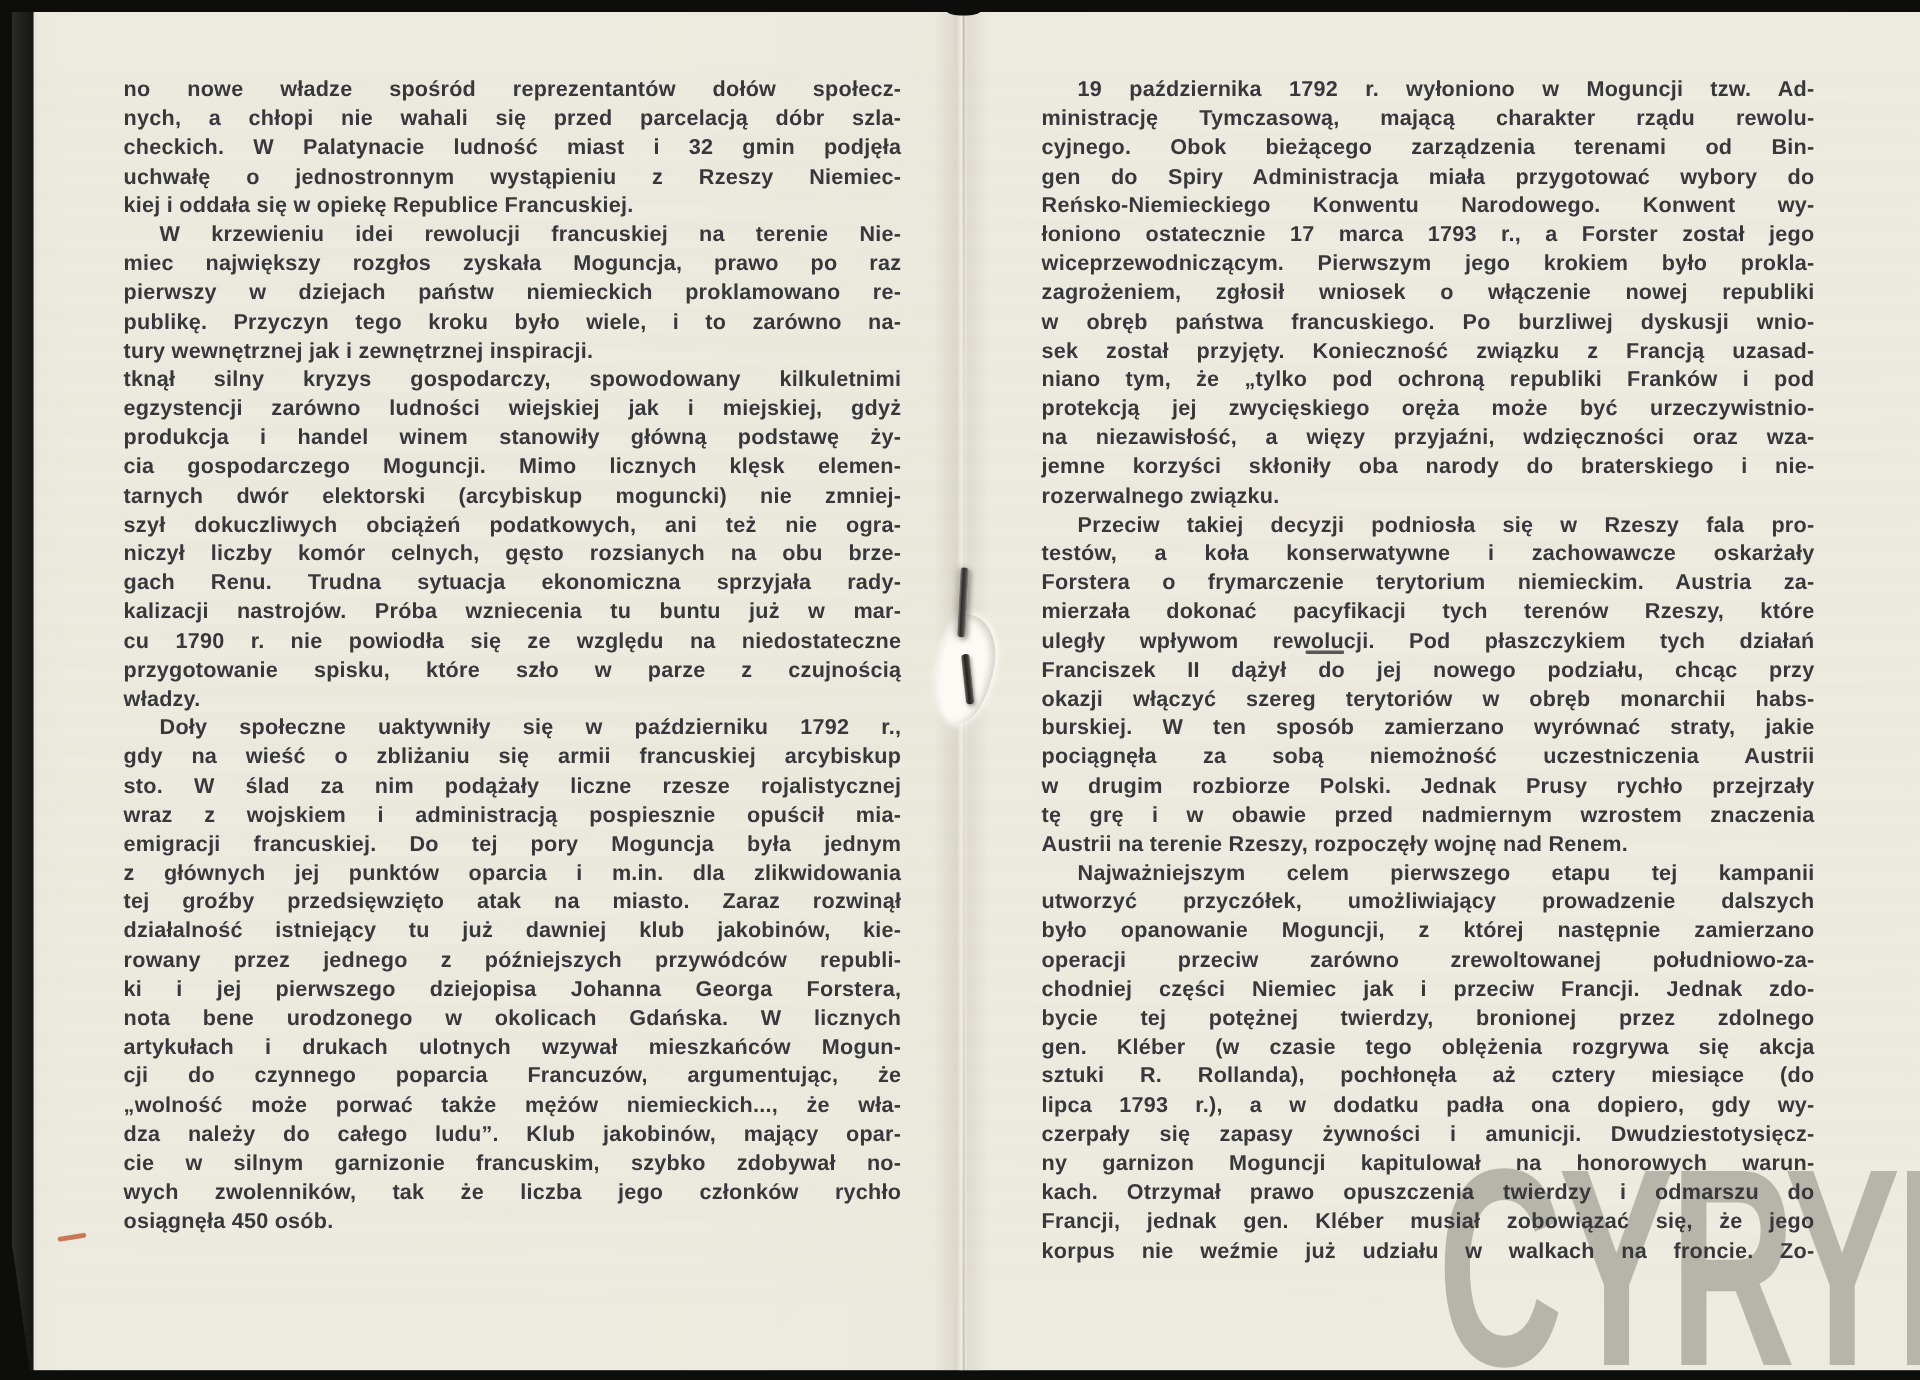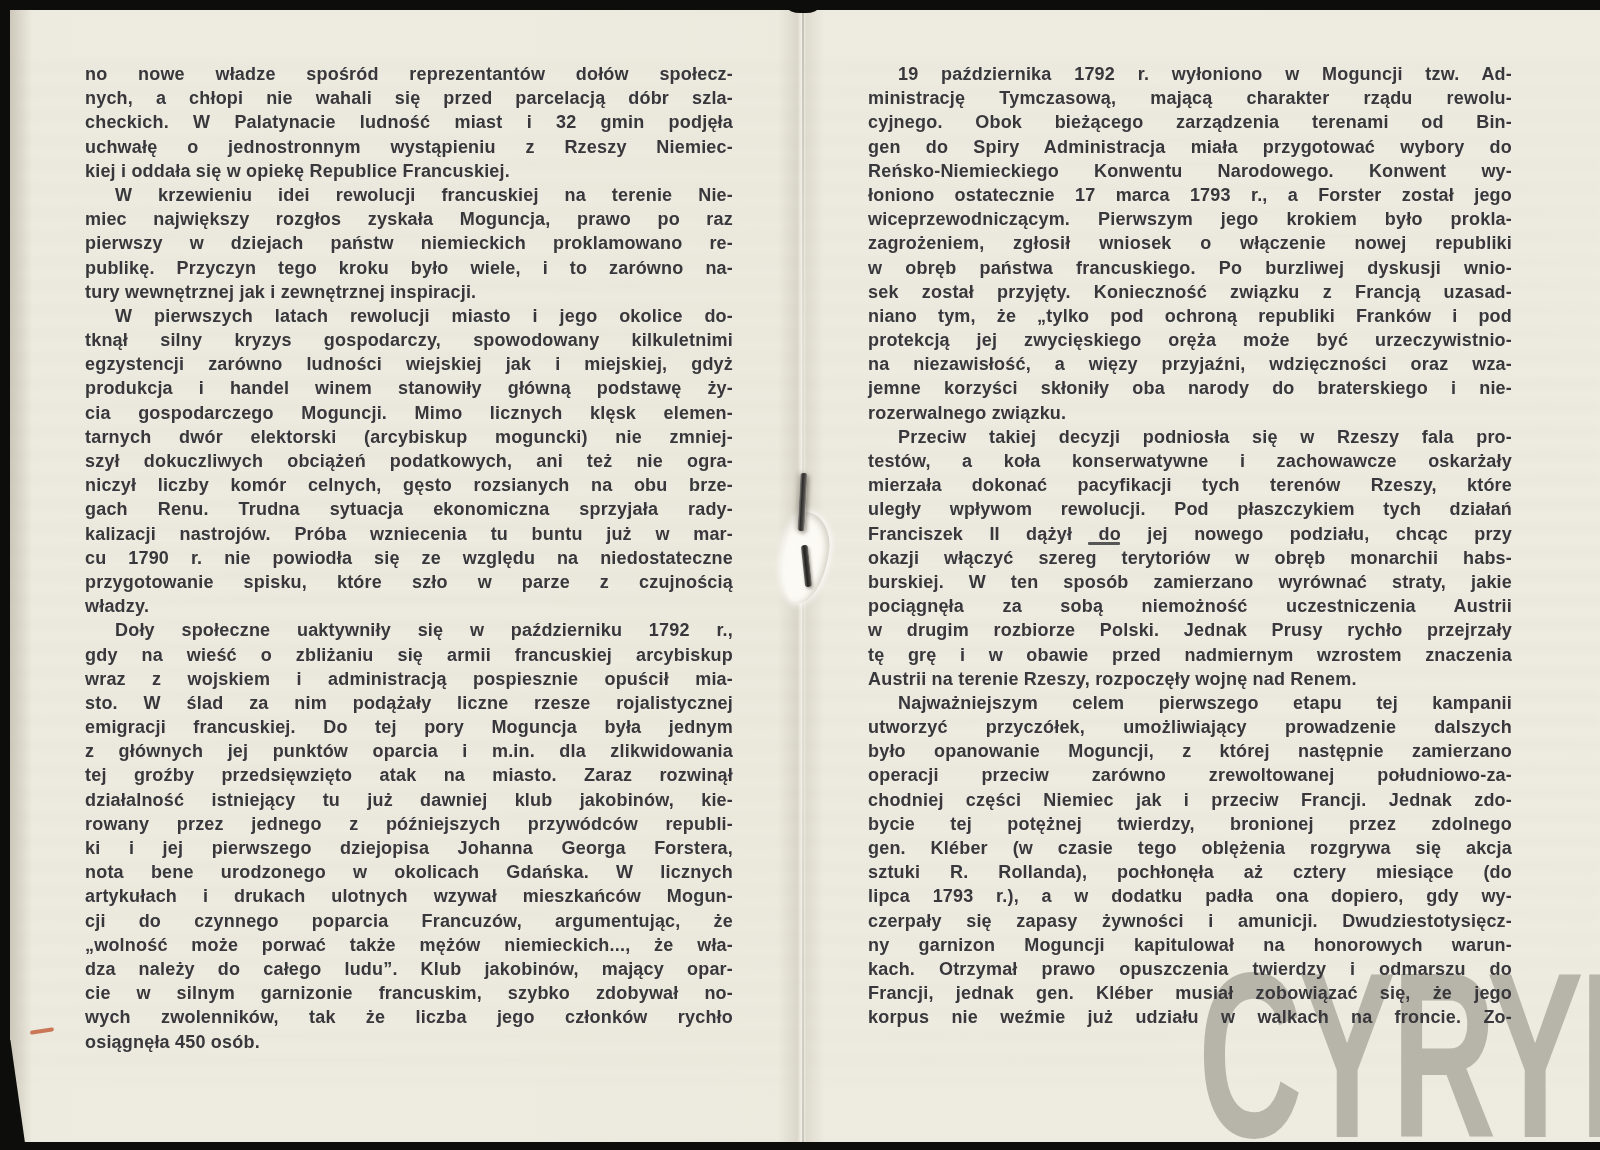--- a/index.html
+++ b/index.html
@@ -10,21 +10,21 @@
     position:relative;
     font-family:"Liberation Sans",sans-serif;
   }
   .scan{position:absolute;inset:0;}
   
   .page{
     position:absolute;top:10px;height:1132px;
     background:#edeadf;
     overflow:hidden;
   }
-  .page-left{left:10px;width:790px;background:linear-gradient(90deg,#e8e4d7 0px,#edeadf 30px,#eeebe0 60%,#e9e6d9 98%);}
+  .page-left{left:28px;width:790px;background:linear-gradient(90deg,#e8e4d7 0px,#edeadf 30px,#eeebe0 60%,#e9e6d9 98%);}
   .page-right{left:800px;width:800px;background:linear-gradient(90deg,#e7e3d6 0px,#eeebe1 26px,#f0ede3 55%,#efece2 100%);}
   
   .bleed{
     position:absolute;left:0;top:52px;right:0;height:1020px;
     background:repeating-linear-gradient(180deg,
       rgba(160,152,132,0.10) 0px, rgba(160,152,132,0.10) 11px,
       rgba(0,0,0,0) 11px, rgba(0,0,0,0) 24.2px);
     filter:blur(3px);
     z-index:0;
   }
@@ -134,37 +134,36 @@
         <div class="line">no nowe władze spośród reprezentantów dołów społecz-</div>
         <div class="line">nych, a chłopi nie wahali się przed parcelacją dóbr szla-</div>
         <div class="line">checkich. W Palatynacie ludność miast i 32 gmin podjęła</div>
         <div class="line">uchwałę o jednostronnym wystąpieniu z Rzeszy Niemiec-</div>
         <div class="line pend">kiej i oddała się w opiekę Republice Francuskiej.</div>
         <div class="line indent">W krzewieniu idei rewolucji francuskiej na terenie Nie-</div>
         <div class="line">miec największy rozgłos zyskała Moguncja, prawo po raz</div>
         <div class="line">pierwszy w dziejach państw niemieckich proklamowano re-</div>
         <div class="line">publikę. Przyczyn tego kroku było wiele, i to zarówno na-</div>
         <div class="line pend">tury wewnętrznej jak i zewnętrznej inspiracji.</div>
-        <div class="line indent">W pierwszych latach rewolucji miasto i jego okolice do-</div>
         <div class="line">tknął silny kryzys gospodarczy, spowodowany kilkuletnimi</div>
         <div class="line">egzystencji zarówno ludności wiejskiej jak i miejskiej, gdyż</div>
         <div class="line">produkcja i handel winem stanowiły główną podstawę ży-</div>
         <div class="line">cia gospodarczego Moguncji. Mimo licznych klęsk elemen-</div>
         <div class="line">tarnych dwór elektorski (arcybiskup moguncki) nie zmniej-</div>
         <div class="line">szył dokuczliwych obciążeń podatkowych, ani też nie ogra-</div>
         <div class="line">niczył liczby komór celnych, gęsto rozsianych na obu brze-</div>
         <div class="line">gach Renu. Trudna sytuacja ekonomiczna sprzyjała rady-</div>
         <div class="line">kalizacji nastrojów. Próba wzniecenia tu buntu już w mar-</div>
         <div class="line">cu 1790 r. nie powiodła się ze względu na niedostateczne</div>
         <div class="line">przygotowanie spisku, które szło w parze z czujnością</div>
         <div class="line pend">władzy.</div>
         <div class="line indent">Doły społeczne uaktywniły się w październiku 1792 r.,</div>
         <div class="line">gdy na wieść o zbliżaniu się armii francuskiej arcybiskup</div>
+        <div class="line">sto. W ślad za nim podążały liczne rzesze rojalistycznej</div>
         <div class="line">wraz z wojskiem i administracją pospiesznie opuścił mia-</div>
-        <div class="line">sto. W ślad za nim podążały liczne rzesze rojalistycznej</div>
         <div class="line">emigracji francuskiej. Do tej pory Moguncja była jednym</div>
         <div class="line">z głównych jej punktów oparcia i m.in. dla zlikwidowania</div>
         <div class="line">tej groźby przedsięwzięto atak na miasto. Zaraz rozwinął</div>
         <div class="line">działalność istniejący tu już dawniej klub jakobinów, kie-</div>
         <div class="line">rowany przez jednego z późniejszych przywódców republi-</div>
         <div class="line">ki i jej pierwszego dziejopisa Johanna Georga Forstera,</div>
         <div class="line">nota bene urodzonego w okolicach Gdańska. W licznych</div>
         <div class="line">artykułach i drukach ulotnych wzywał mieszkańców Mogun-</div>
         <div class="line">cji do czynnego poparcia Francuzów, argumentując, że</div>
         <div class="line">„wolność może porwać także mężów niemieckich..., że wła-</div>
@@ -191,20 +190,21 @@
         <div class="line">zagrożeniem, zgłosił wniosek o włączenie nowej republiki</div>
         <div class="line">w obręb państwa francuskiego. Po burzliwej dyskusji wnio-</div>
         <div class="line">sek został przyjęty. Konieczność związku z Francją uzasad-</div>
         <div class="line">niano tym, że „tylko pod ochroną republiki Franków i pod</div>
         <div class="line">protekcją jej zwycięskiego oręża może być urzeczywistnio-</div>
         <div class="line">na niezawisłość, a więzy przyjaźni, wdzięczności oraz wza-</div>
         <div class="line">jemne korzyści skłoniły oba narody do braterskiego i nie-</div>
         <div class="line pend">rozerwalnego związku.</div>
         <div class="line indent">Przeciw takiej decyzji podniosła się w Rzeszy fala pro-</div>
         <div class="line">testów, a koła konserwatywne i zachowawcze oskarżały</div>
+        <div class="line">Forstera o frymarczenie terytorium niemieckim. Austria za-</div>
         <div class="line">mierzała dokonać pacyfikacji tych terenów Rzeszy, które</div>
         <div class="line">uległy wpływom rewolucji. Pod płaszczykiem tych działań</div>
         <div class="line">Franciszek II dążył do jej nowego podziału, chcąc przy</div>
         <div class="line">okazji włączyć szereg terytoriów w obręb monarchii habs-</div>
         <div class="line">burskiej. W ten sposób zamierzano wyrównać straty, jakie</div>
         <div class="line">pociągnęła za sobą niemożność uczestniczenia Austrii</div>
         <div class="line">w drugim rozbiorze Polski. Jednak Prusy rychło przejrzały</div>
         <div class="line">tę grę i w obawie przed nadmiernym wzrostem znaczenia</div>
         <div class="line pend">Austrii na terenie Rzeszy, rozpoczęły wojnę nad Renem.</div>
         <div class="line indent">Najważniejszym celem pierwszego etapu tej kampanii</div>

